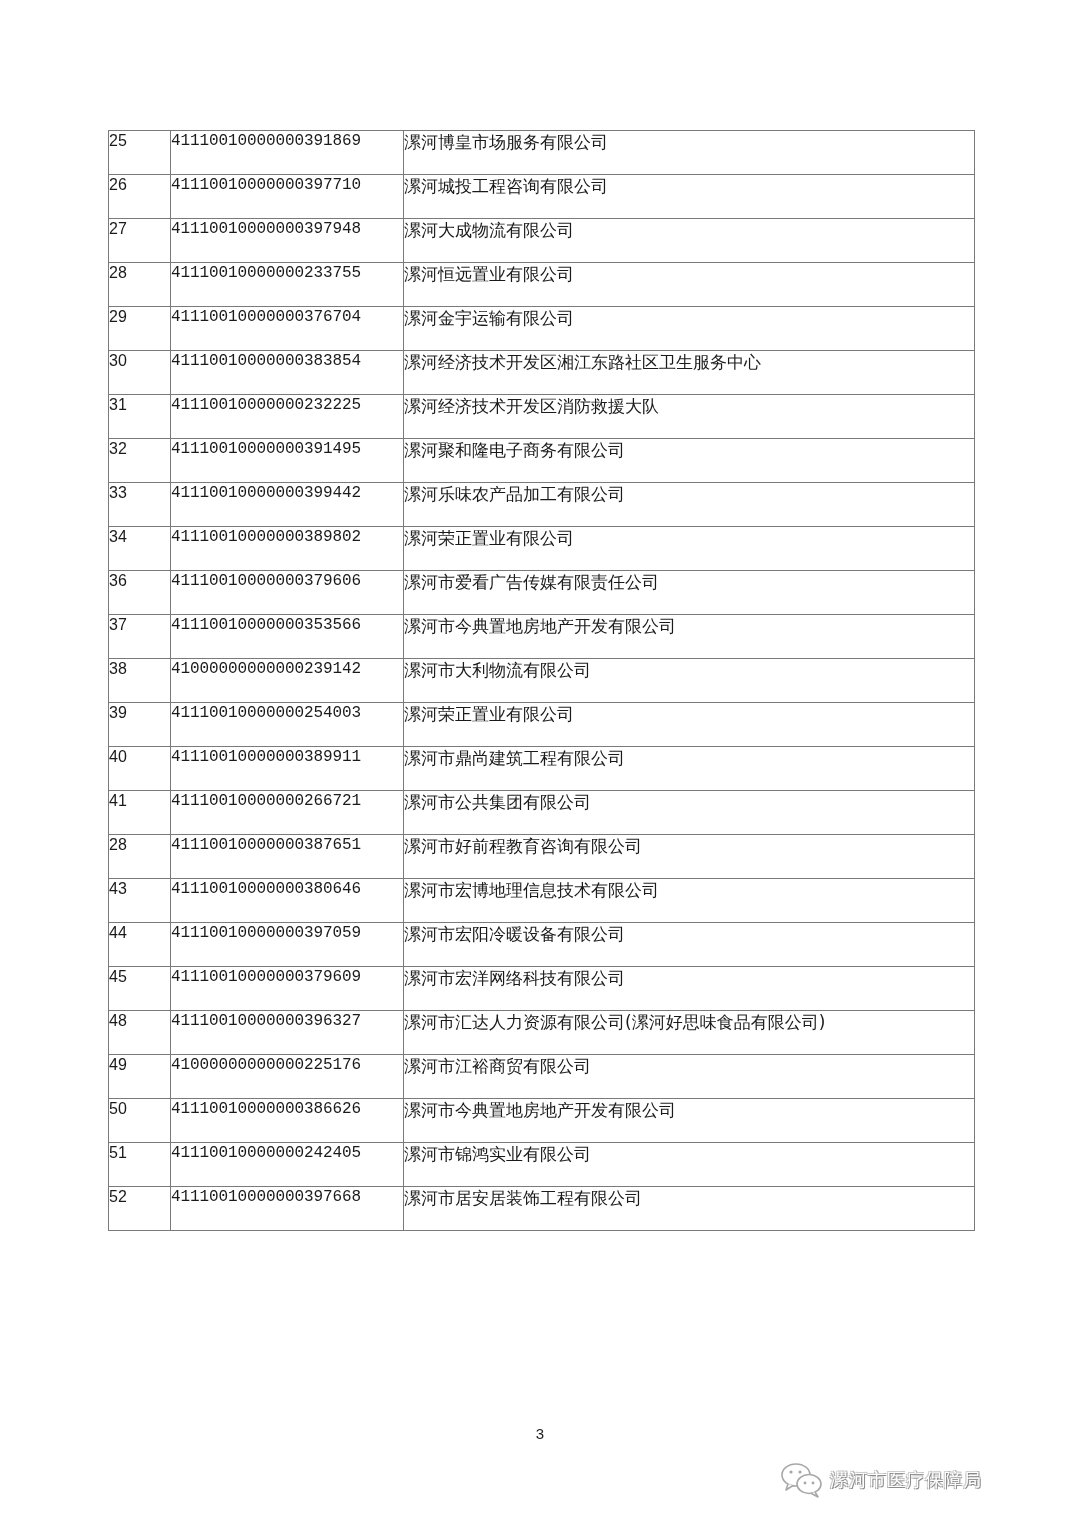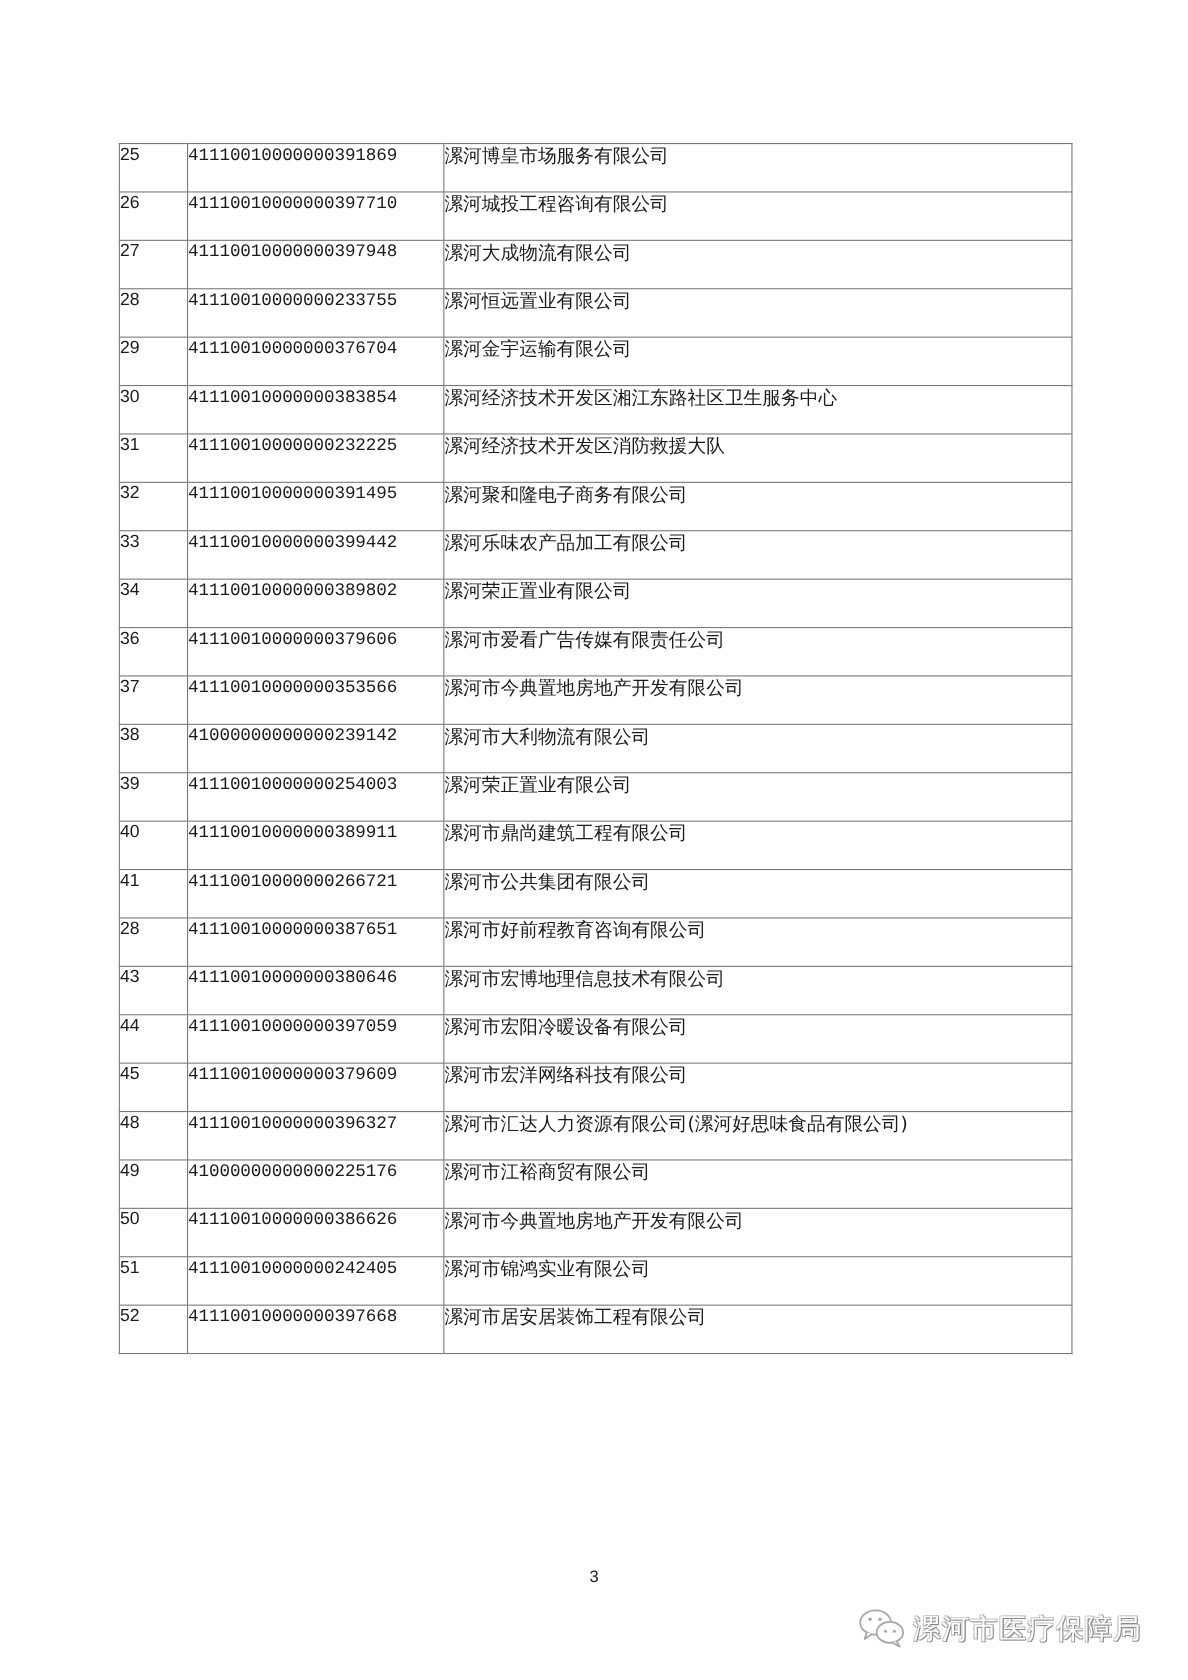--- a/index.html
+++ b/index.html
@@ -77,21 +77,21 @@
     display: flex;
     align-items: center;
     gap: 6px;
   }
   .watermark-icon {
     width: 44px;
     height: 40px;
     display: inline-block;
   }
   .watermark-text {
-    font-size: 25px;
+    font-size: 18px;
     color: #ffffff;
     letter-spacing: 1px;
     text-shadow:
       1px 1px 0 #8a8a8a,
       -1px -1px 0 #d0d0d0,
       1px -1px 0 #b0b0b0,
       -1px 1px 0 #b0b0b0;
   }
 </style>
 </head>

